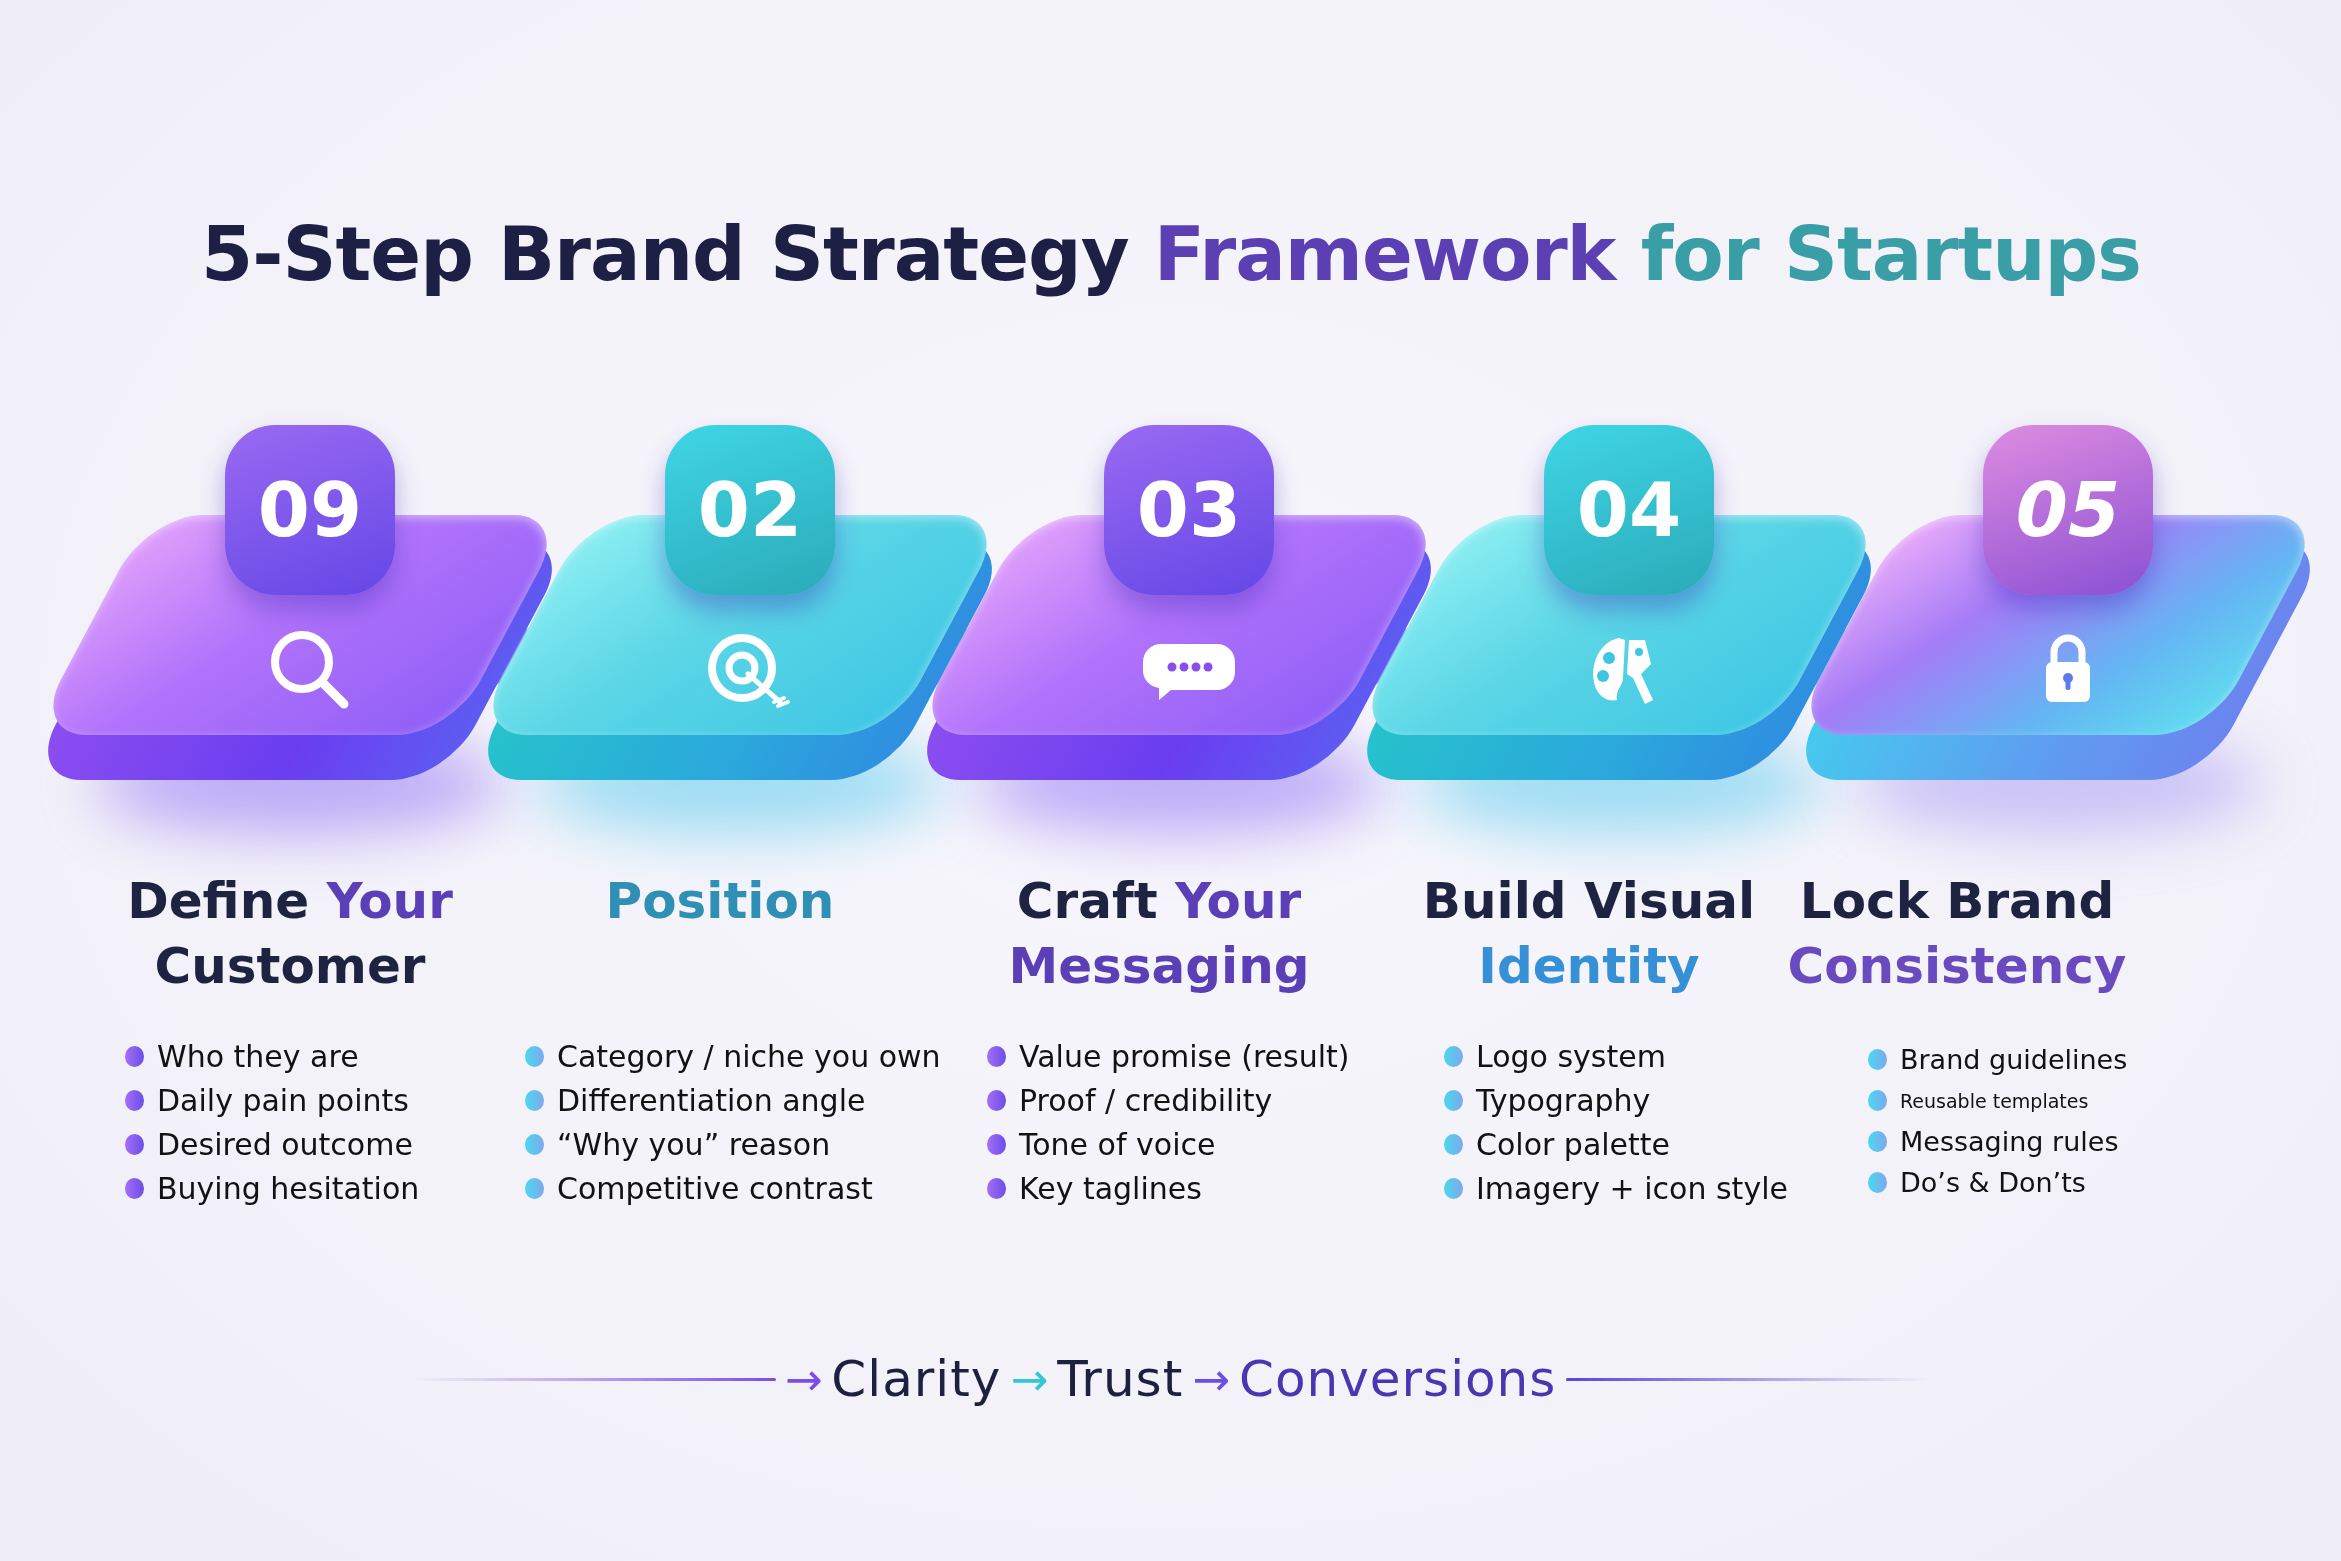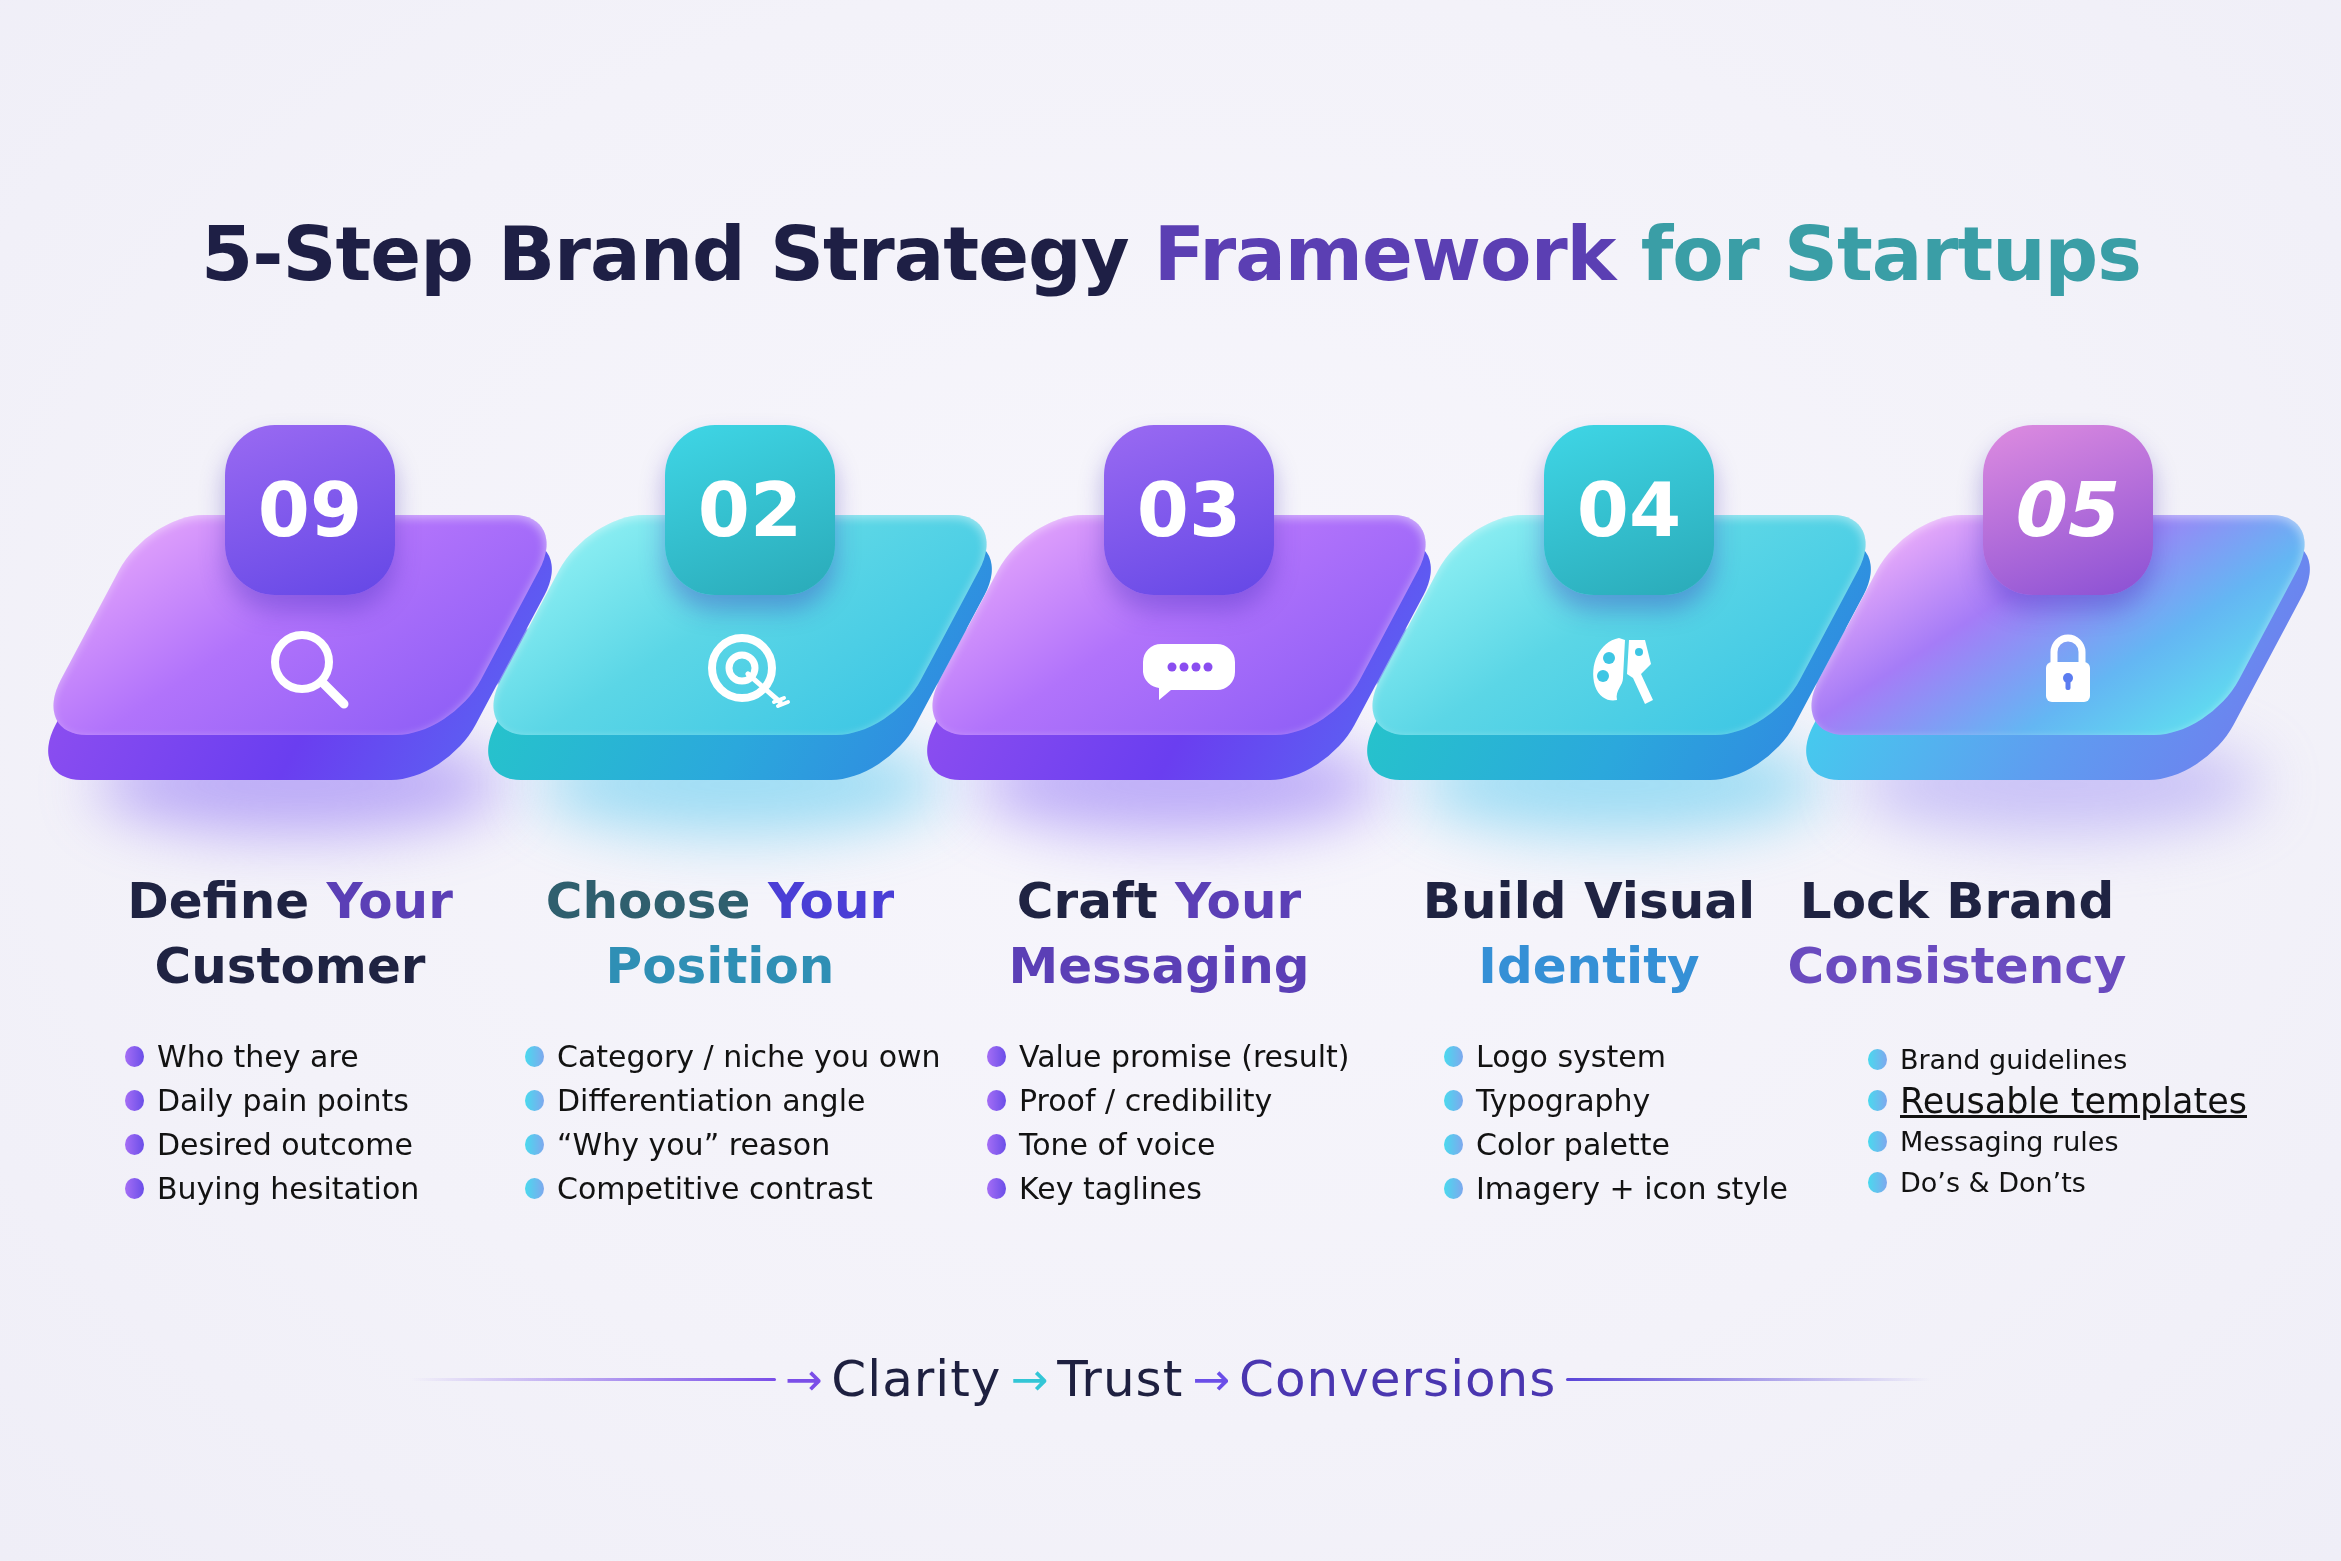--- a/index.html
+++ b/index.html
@@ -167,21 +167,20 @@
     <circle cx="50" cy="58" r="5" fill="#5b7cf0"></circle>
     <rect x="47.5" y="58" width="5" height="12" rx="2" fill="#5b7cf0"></rect>
   </svg>
 </div>
 
 <div class="heading" style="left:65px;">
   <div><span class="dark">Define</span> <span class="accent-purple">Your</span></div>
   <div class="dark">Customer</div>
 </div>
 <div class="heading" style="left:495px;">
-  <div><span class="accent-teal" style="color:#2f5f6e">Choose</span> <span class="accent-purple" style="color:#4a3ed6">Your</span></div>
   <div class="accent-teal">Position</div>
 </div>
 <div class="heading" style="left:934px;">
   <div><span class="dark">Craft</span> <span class="accent-purple">Your</span></div>
   <div class="accent-purple">Messaging</div>
 </div>
 <div class="heading" style="left:1364px;">
   <div><span class="dark">Build</span> <span class="dark">Visual</span></div>
   <div class="accent-blue">Identity</div>
 </div>
@@ -260,21 +259,21 @@
   <li>
       <span class="dot c"></span>
       <span>Imagery + icon style</span>
     </li>
 </ul>
 <ul class="bullets" style="left:1868px; top:1039px;">
   <li style="font-size:27px; height:41px;">
       <span class="dot c"></span>
       <span>Brand guidelines</span>
     </li>
-  <li style="font-size:35px; height:41px;text-decoration:underline;">
+  <li style="font-size:19px; height:41px;">
       <span class="dot c"></span>
       <span>Reusable templates</span>
     </li>
   <li style="font-size:27px; height:41px;">
       <span class="dot c"></span>
       <span>Messaging rules</span>
     </li>
   <li style="font-size:27px; height:41px;align-items:center;">
       <span class="dot c"></span>
       <span>Do’s &amp; Don’ts</span>

